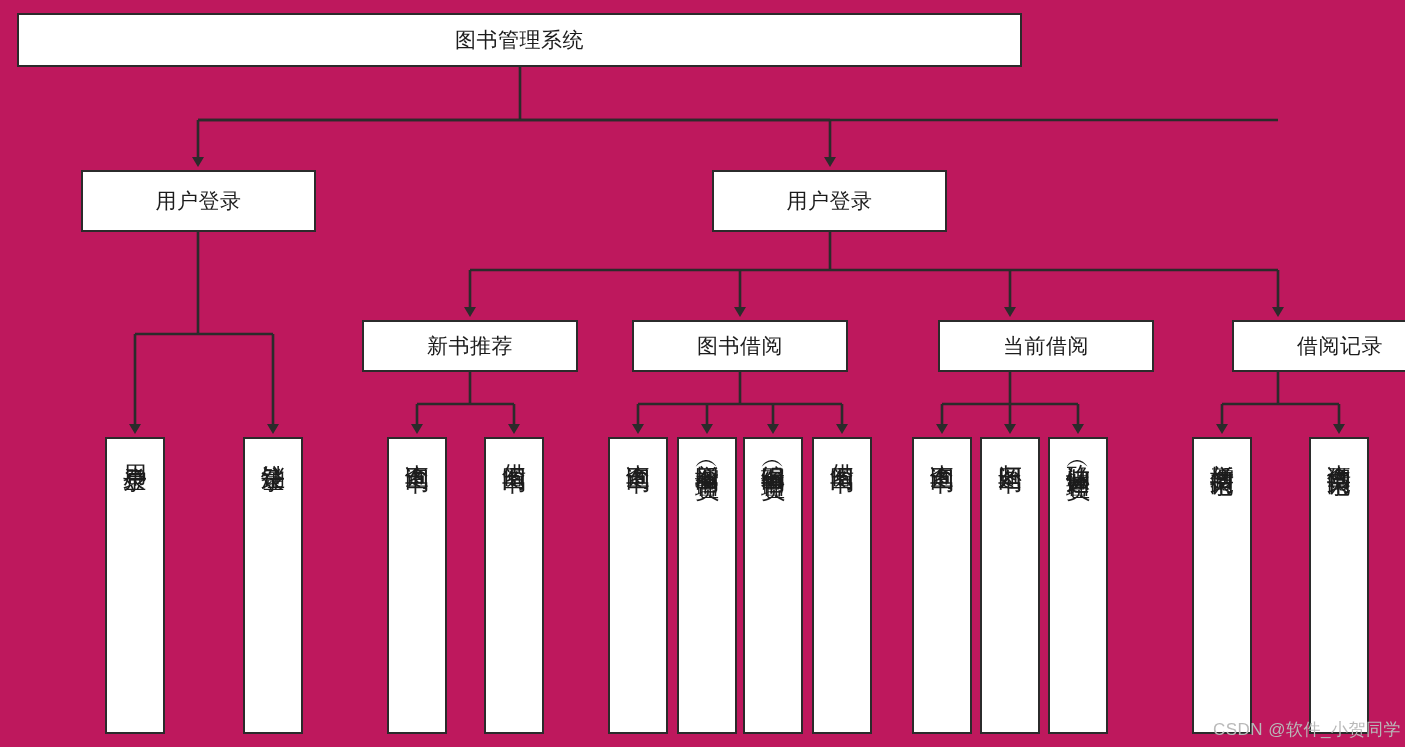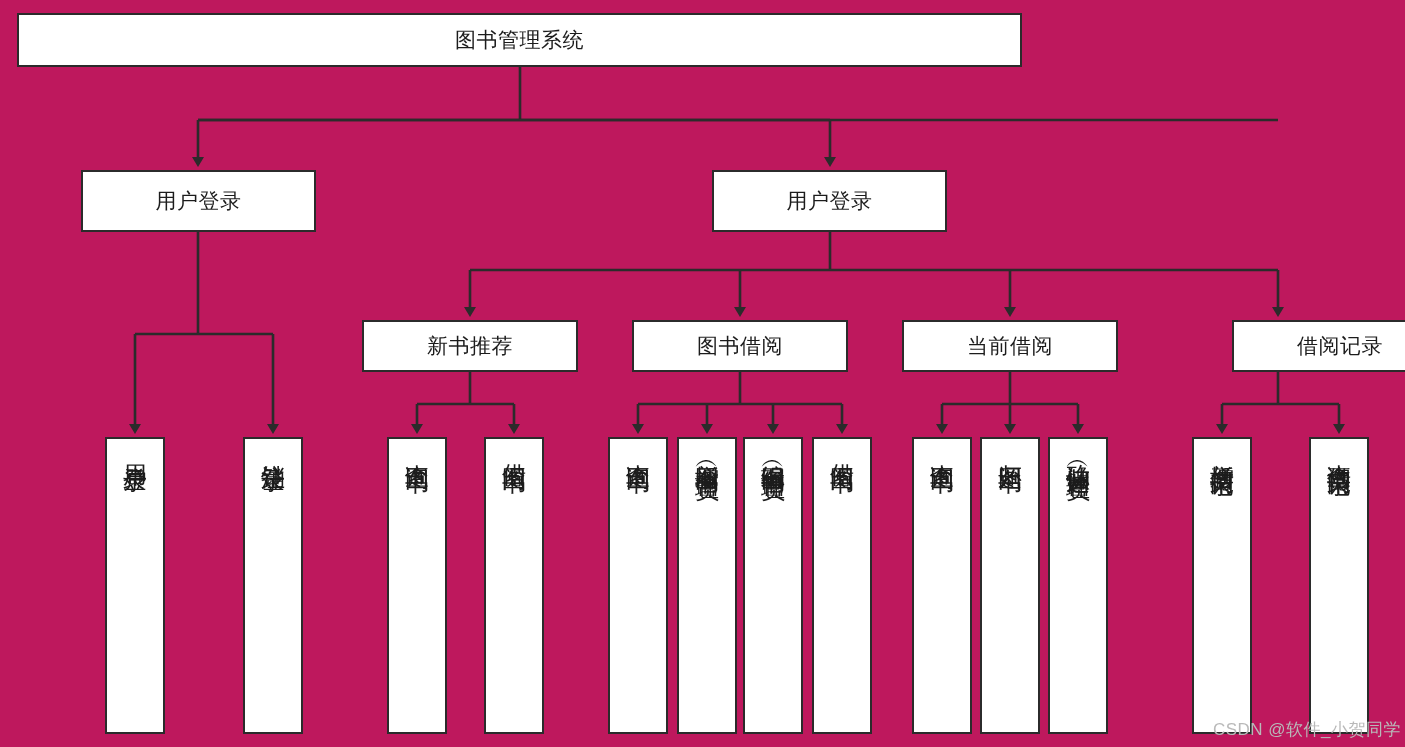--- a/index.html
+++ b/index.html
@@ -140,21 +140,21 @@
   <div class="node horiz" style="left:712px; top:170px; width:235px; height:62px;">
     <span class="lbl">用户登录</span>
   </div>
 
   <div class="node horiz" style="left:632px; top:320px; width:216px; height:52px;">
     <span class="lbl">图书借阅</span>
   </div>
   <div class="node horiz" style="left:362px; top:320px; width:216px; height:52px;">
     <span class="lbl">新书推荐</span>
   </div>
-  <div class="node horiz" style="left:902px; top:320px; width:216px; height:52px;">
+  <div class="node horiz" style="left:938px; top:320px; width:216px; height:52px;">
     <span class="lbl">当前借阅</span>
   </div>
   <div class="node horiz" style="left:1232px; top:320px; width:216px; height:52px;">
     <span class="lbl">借阅记录</span>
   </div>
 
   <div class="node vert" style="left:105px; top:437px; width:60px; height:297px;">
     <span class="lbl">用户登录</span>
   </div>
   <div class="node vert" style="left:243px; top:437px; width:60px; height:297px;">

